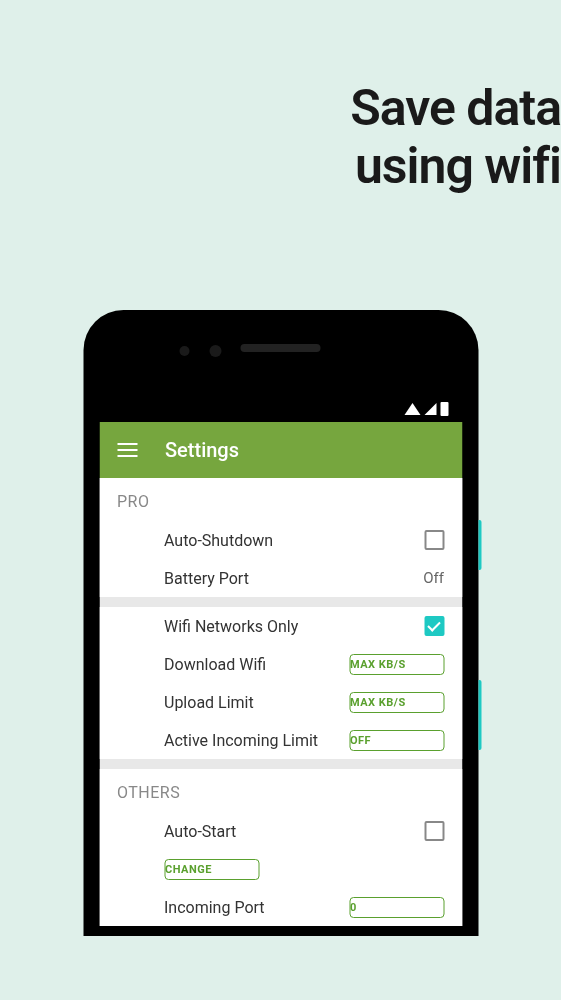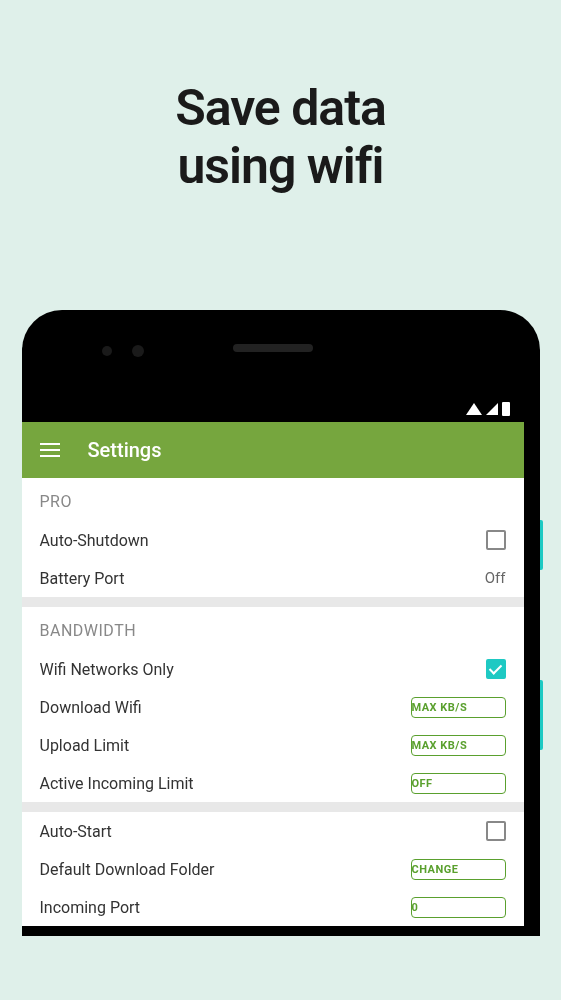--- a/index.html
+++ b/index.html
@@ -9,37 +9,37 @@
     }
     body {
       width: 561px;
       height: 1000px;
       background: #dff0ea;
       font-family: -apple-system, BlinkMacSystemFont, 'Segoe UI', Roboto, Arial, sans-serif;
       overflow: hidden;
       position: relative;
     }
     .headline {
-      text-align: center;
+      text-align: right;
       font-size: 50px;
       font-weight: 600;
       color: #1a1a1a;
       padding-top: 80px;
       line-height: 1.15;
       letter-spacing: -1px;
     }
     .phone-frame {
       position: absolute;
       left: 50%;
       transform: translateX(-50%);
       top: 310px;
-      width: 518px;
+      width: 395px;
       background: #000;
       border-radius: 40px 40px 0 0;
-      padding: 16px 16px 0 0;
+      padding: 16px 16px 0 16px;
     }
     .phone-screen {
       background: #000;
       border-radius: 28px 28px 0 0;
       overflow: hidden;
     }
     .phone-top {
       height: 70px;
       background: #000;
       position: relative;
@@ -128,20 +128,21 @@
       font-size: 16px;
       padding: 14px 18px 10px 18px;
       letter-spacing: 0.5px;
     }
     .row {
       display: flex;
       justify-content: space-between;
       align-items: center;
       padding: 8px 18px;
       min-height: 38px;
+      margin-left: 47px;
     }
     .row-label {
       color: #333;
       font-size: 16px;
     }
     .row-value {
       color: #666;
       font-size: 15px;
     }
     .checkbox {
@@ -228,46 +229,45 @@
           <span class="row-label">Auto-Shutdown</span>
           <div class="checkbox"></div>
         </div>
         <div class="row">
           <span class="row-label">Battery Port</span>
           <span class="row-value">Off</span>
         </div>
       </div>
 
       <div class="section">
-        <div class="section-header">BANDWIDTH</div>
         <div class="row">
           <span class="row-label">Wifi Networks Only</span>
           <div class="checkbox checked"></div>
         </div>
         <div class="row">
           <span class="row-label">Download Wifi</span>
           <div class="pill-button">MAX KB/S</div>
         </div>
         <div class="row">
           <span class="row-label">Upload Limit</span>
           <div class="pill-button">MAX KB/S</div>
         </div>
         <div class="row">
           <span class="row-label">Active Incoming Limit</span>
           <div class="pill-button">OFF</div>
         </div>
       </div>
 
       <div class="section">
+        <div class="section-header">OTHERS</div>
         <div class="row">
           <span class="row-label">Auto-Start</span>
           <div class="checkbox"></div>
         </div>
         <div class="row">
-          <span class="row-label">Default Download Folder</span>
           <div class="pill-button">CHANGE</div>
         </div>
         <div class="row">
           <span class="row-label">Incoming Port</span>
           <div class="pill-button">0</div>
         </div>
       </div>
 
     </div>
   </div>

